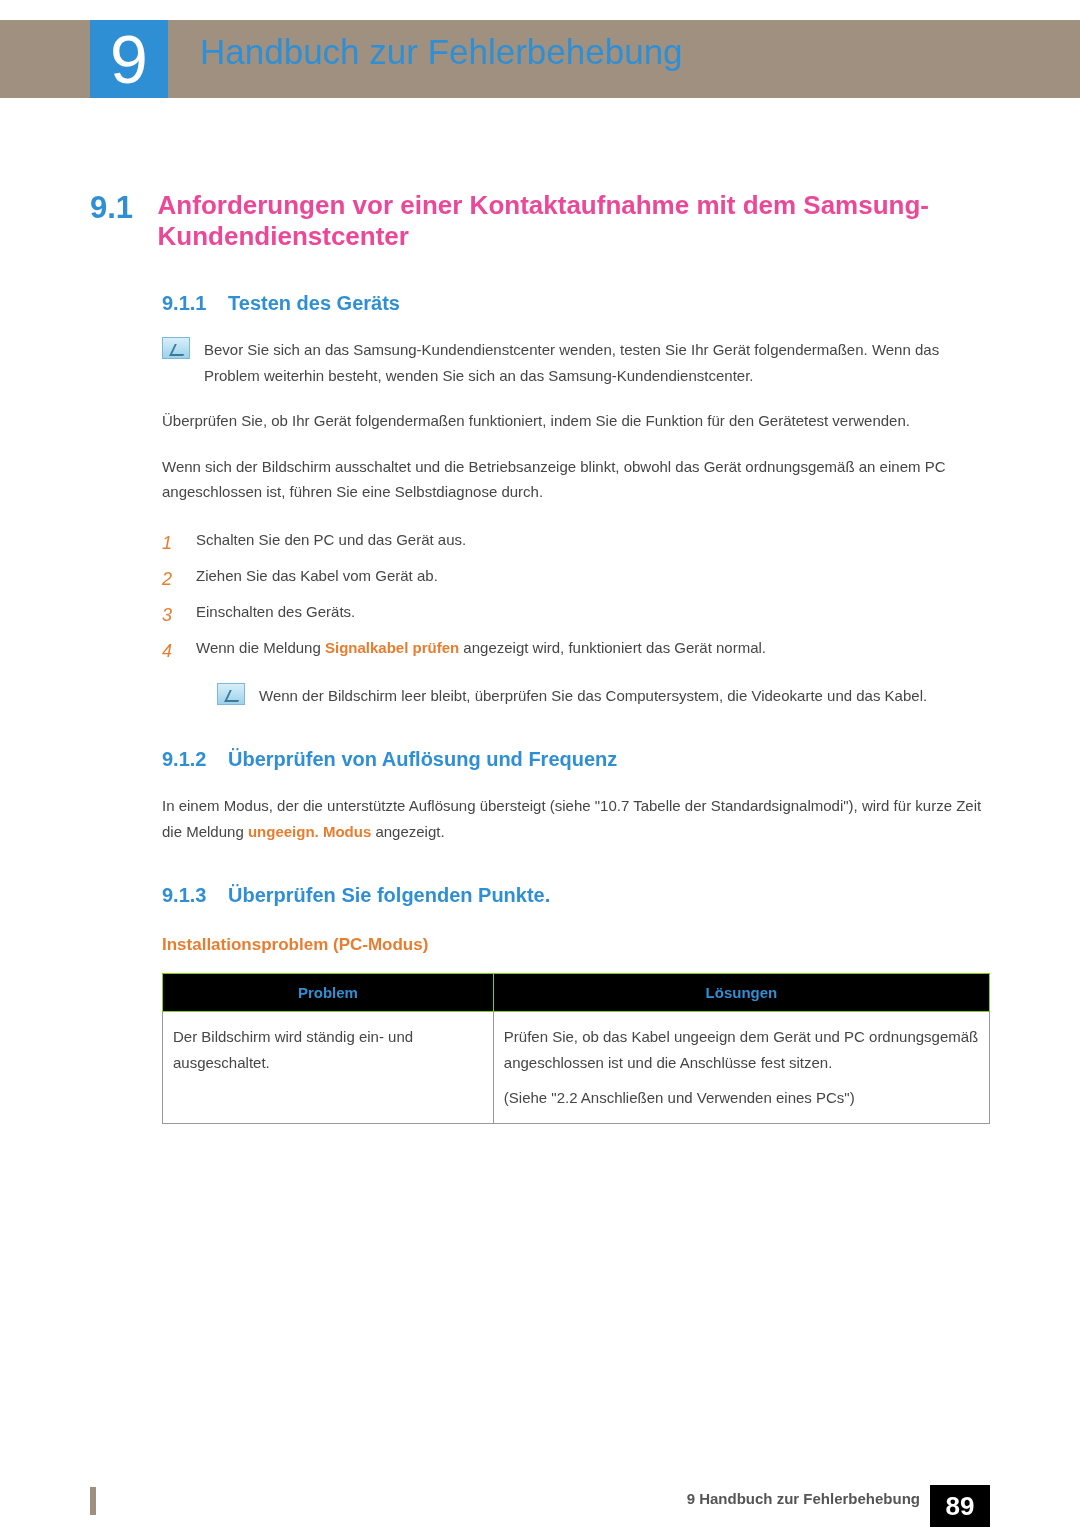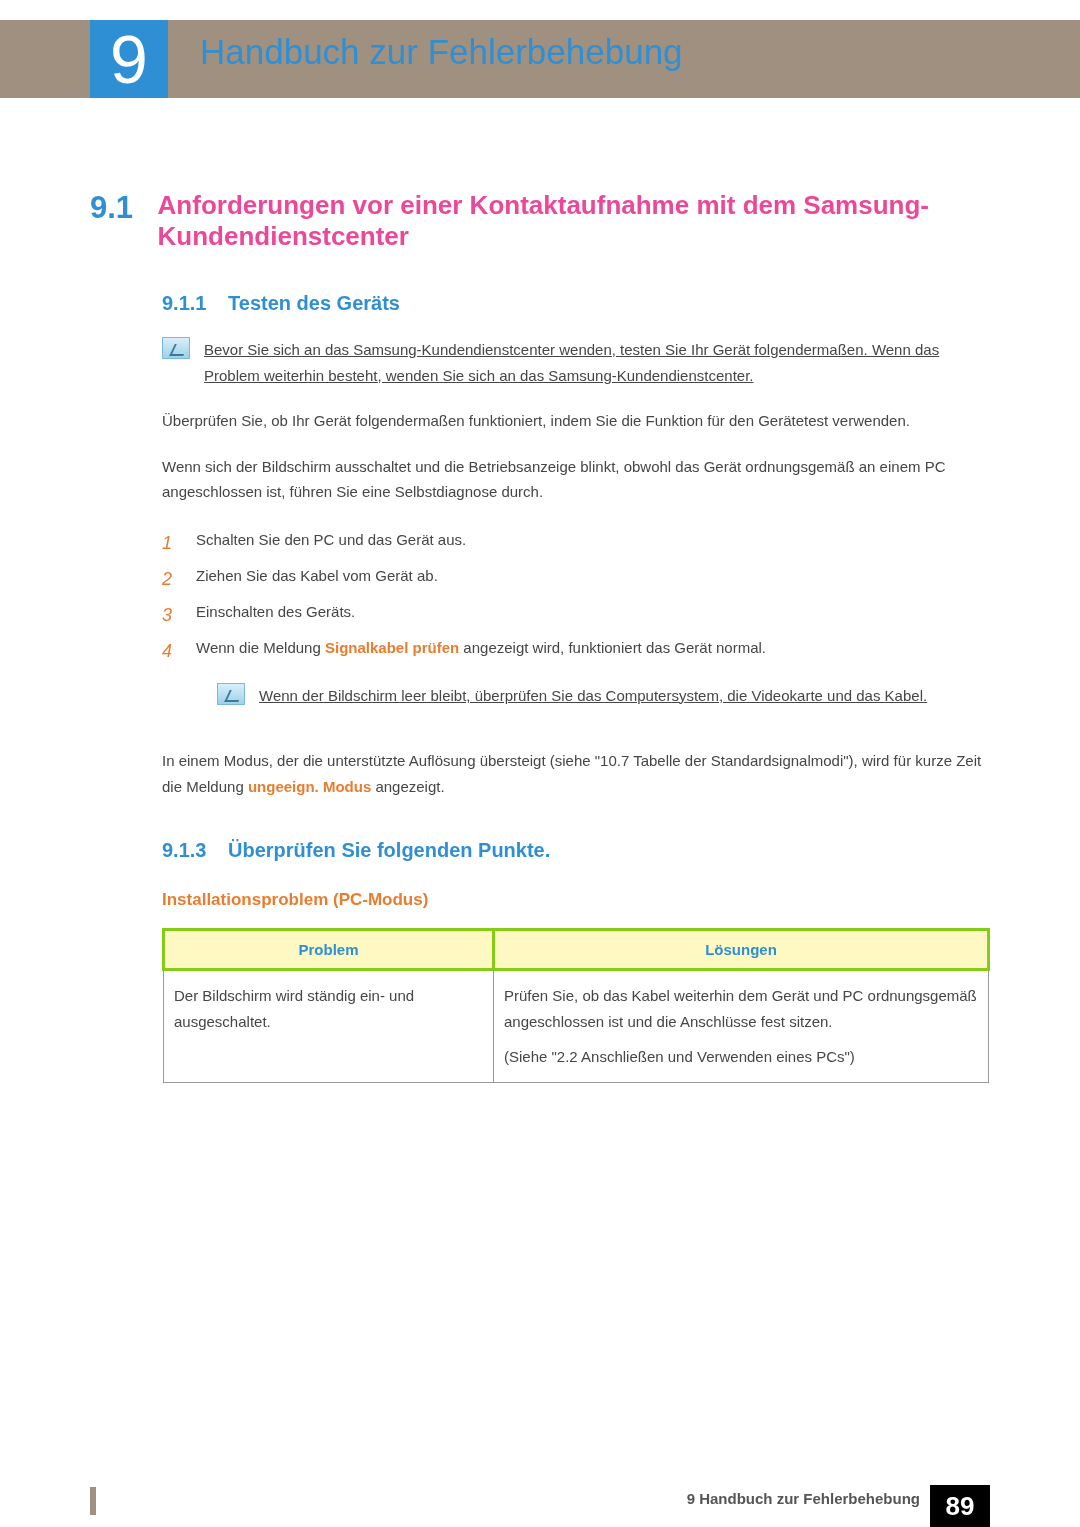--- a/index.html
+++ b/index.html
@@ -75,21 +75,20 @@
     margin-bottom: 22px;
   }
   .subsec-head .num { margin-right: 16px; }
   .note-row {
     display: flex;
     gap: 14px;
     margin-bottom: 20px;
     font-size: 15px;
     line-height: 1.7;
     color: #464646;
-    text-decoration: underline;
   }
   .note-icon {
     flex: 0 0 28px;
     height: 22px;
     background: linear-gradient(#d8eff9,#9dd1ea);
     position: relative;
     border: 1px solid #7bb9d9;
   }
   .note-icon::after {
     content: "";
@@ -141,26 +140,26 @@
     font-weight: 700;
     margin: 28px 0 18px 0;
   }
   table.trouble {
     width: 100%;
     border-collapse: collapse;
     font-size: 15px;
     color: #464646;
   }
   table.trouble th {
-    border: 3px solid #84cc16;
+    border: 1px solid #84cc16;
     padding: 10px 14px;
     color: #2f8fd4;
     font-weight: 700;
     text-align: center;
-    background: #fef9c3;
+    background: #000000;
   }
   table.trouble td {
     border: 1px solid #999;
     padding: 12px 10px;
     vertical-align: top;
     line-height: 1.7;
   }
   .footer {
     position: absolute;
     left: 0;
@@ -248,20 +247,24 @@
       </li>
     </ol>
 
     <div class="note-row indent-note">
       <div class="note-icon"></div>
       <div>Wenn der Bildschirm leer bleibt, überprüfen Sie das Computersystem, die Videokarte und das Kabel.</div>
     </div>
   </div>
 
   <div class="subsec">
+    <div class="subsec-head">
+      <span class="num">9.1.2</span>
+      <span>Überprüfen von Auflösung und Frequenz</span>
+    </div>
     <div class="para">
       <span>In einem Modus, der die unterstützte Auflösung übersteigt (siehe "10.7 Tabelle der Standardsignalmodi"), wird für kurze Zeit die Meldung </span><span class="bold-orange">ungeeign. Modus</span><span> angezeigt.</span>
     </div>
   </div>
 
   <div class="subsec">
     <div class="subsec-head">
       <span class="num">9.1.3</span>
       <span>Überprüfen Sie folgenden Punkte.</span>
     </div>
@@ -272,21 +275,21 @@
       <thead>
         <tr>
           <th style="width:40%">Problem</th>
           <th>Lösungen</th>
         </tr>
       </thead>
       <tbody>
         <tr>
           <td>Der Bildschirm wird ständig ein- und ausgeschaltet.</td>
           <td>
-            <div>Prüfen Sie, ob das Kabel weiterhin dem Gerät und PC ordnungsgemäß angeschlossen ist und die Anschlüsse fest sitzen.</div>
+            <div>Prüfen Sie, ob das Kabel ungeeign dem Gerät und PC ordnungsgemäß angeschlossen ist und die Anschlüsse fest sitzen.</div>
             <div style="margin-top:10px">(Siehe "2.2 Anschließen und Verwenden eines PCs")</div>
           </td>
         </tr>
       </tbody>
     </table>
   </div>
 
 </div>
 
 <div class="footer">

